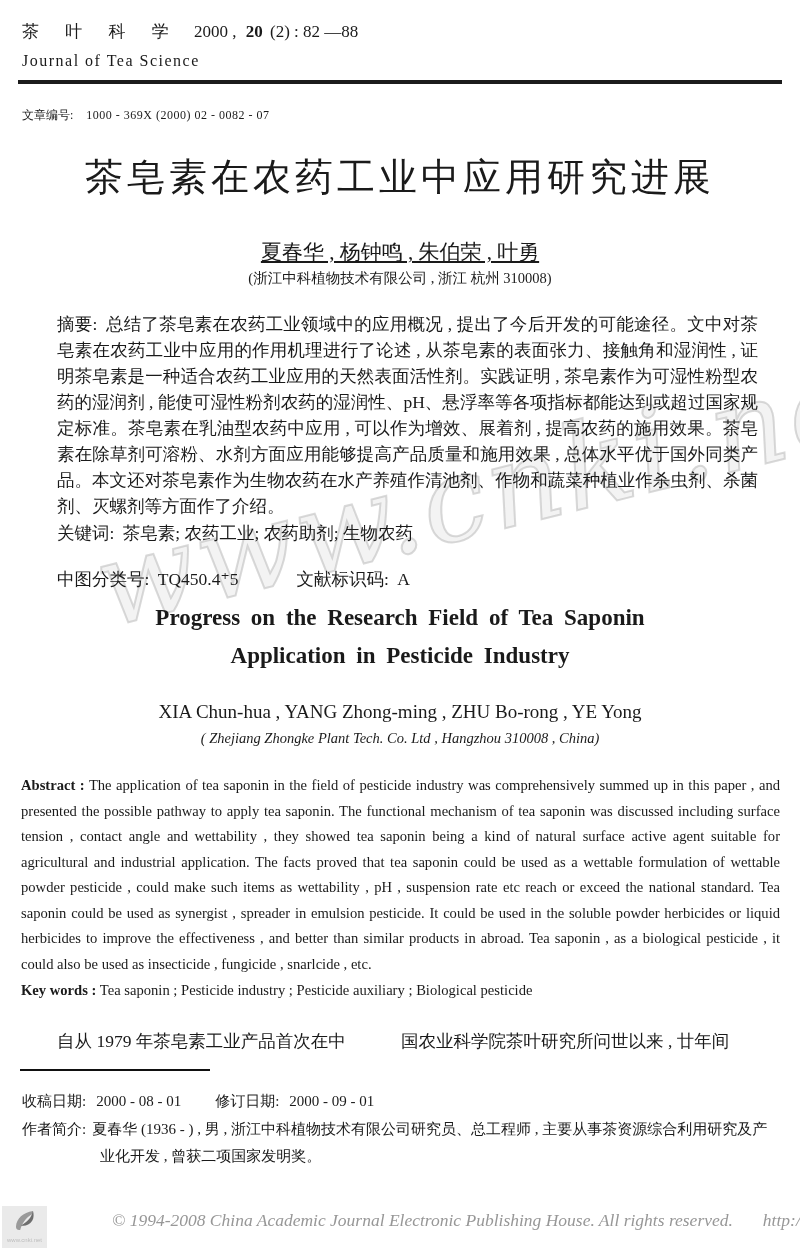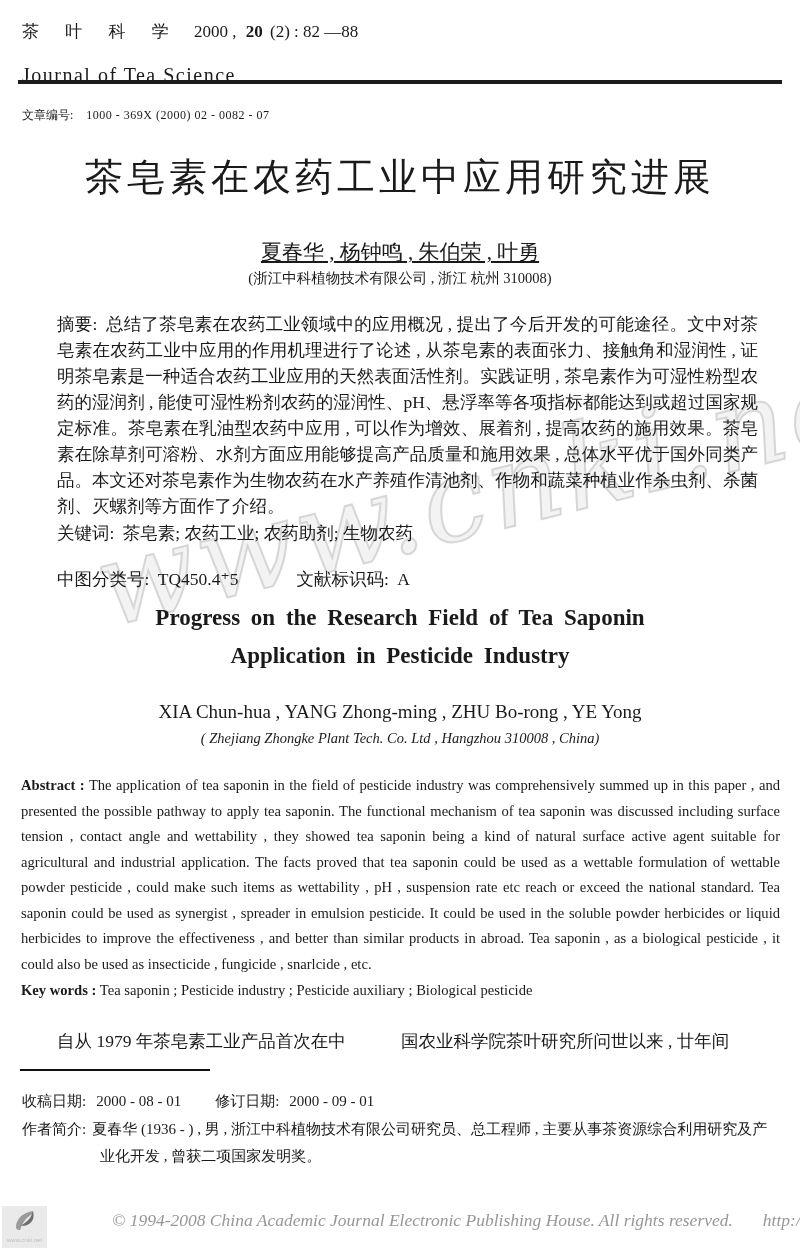--- a/index.html
+++ b/index.html
@@ -10,21 +10,21 @@
     font-family:"Liberation Serif","DejaVu Serif",serif;
     color:#1a1a1a;
   }
   .layer { position:absolute; z-index:2; }
 
   
   .journal-line1 { top:20px; left:22px; font-size:17px; white-space:nowrap; }
   .j-cn { letter-spacing:11px; margin-right:10px;text-align:center; }
   .j-year { margin-right:2px; }
   .j-vol { font-weight:bold; margin:0 3px; }
-  .journal-line2 { top:64px; left:22px; font-size:20px; letter-spacing:1.5px; }
+  .journal-line2 { top:52px; left:22px; font-size:16px; letter-spacing:1.5px; }
   .double-rule { top:80px; left:18px; width:764px; height:2px;
                  border-top:2px solid #1c1c1c; border-bottom:2px solid #1c1c1c; }
   .article-number { top:107px; left:22px; font-size:12px; }
   .article-number .val { margin-left:6px; letter-spacing:0.5px; }
 
   
   .title-cn { top:152px; left:0; width:800px; text-align:center;
               font-size:38px; letter-spacing:4px; font-weight:500; }
   .authors-cn { top:238px; left:0; width:800px; text-align:center; font-size:21px;text-decoration:underline; }
   .affiliation-cn { top:269px; left:0; width:800px; text-align:center; font-size:14.5px; }

